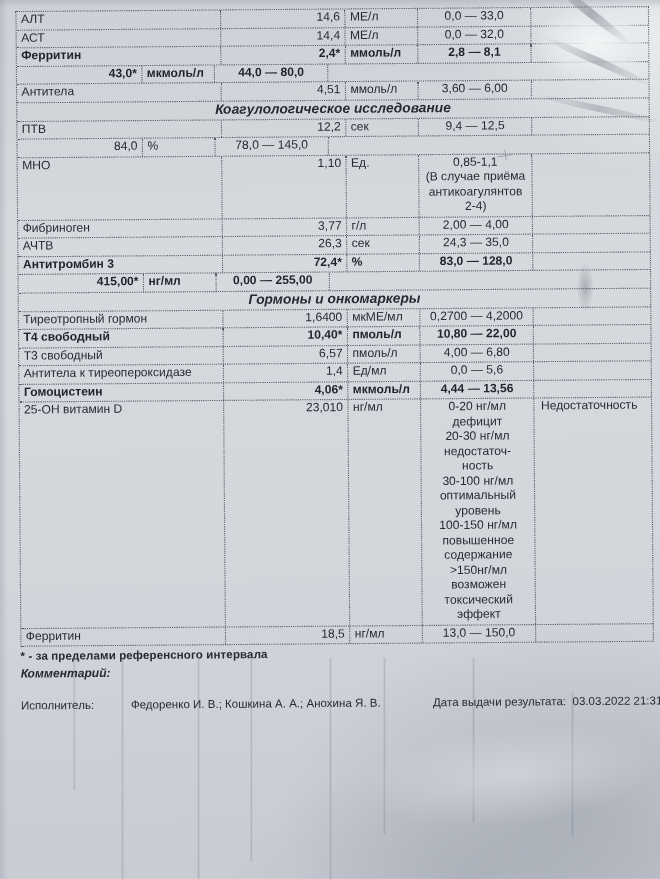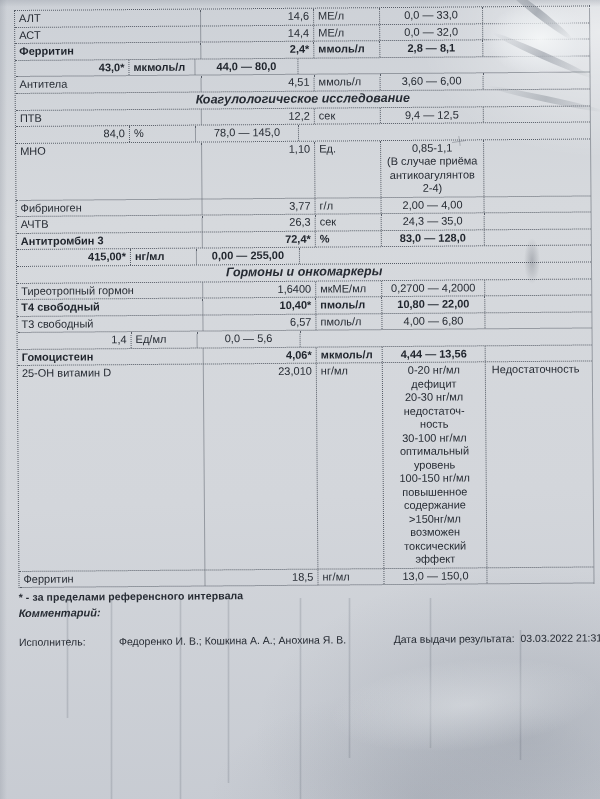--- a/index.html
+++ b/index.html
@@ -205,20 +205,21 @@
       <div class="td com"></div>
     </div>
     <div class="tr">
       <div class="td name">Т3 свободный</div>
       <div class="td val">6,57</div>
       <div class="td unit">пмоль/л</div>
       <div class="td ref">4,00 — 6,80</div>
       <div class="td com"></div>
     </div>
     <div class="tr">
+      <div class="td name">Антитела к тиреопероксидазе</div>
       <div class="td val">1,4</div>
       <div class="td unit">Ед/мл</div>
       <div class="td ref">0,0 — 5,6</div>
       <div class="td com"></div>
     </div>
     <div class="tr flagged">
       <div class="td name">Гомоцистеин</div>
       <div class="td val">4,06*</div>
       <div class="td unit">мкмоль/л</div>
       <div class="td ref">4,44 — 13,56</div>

